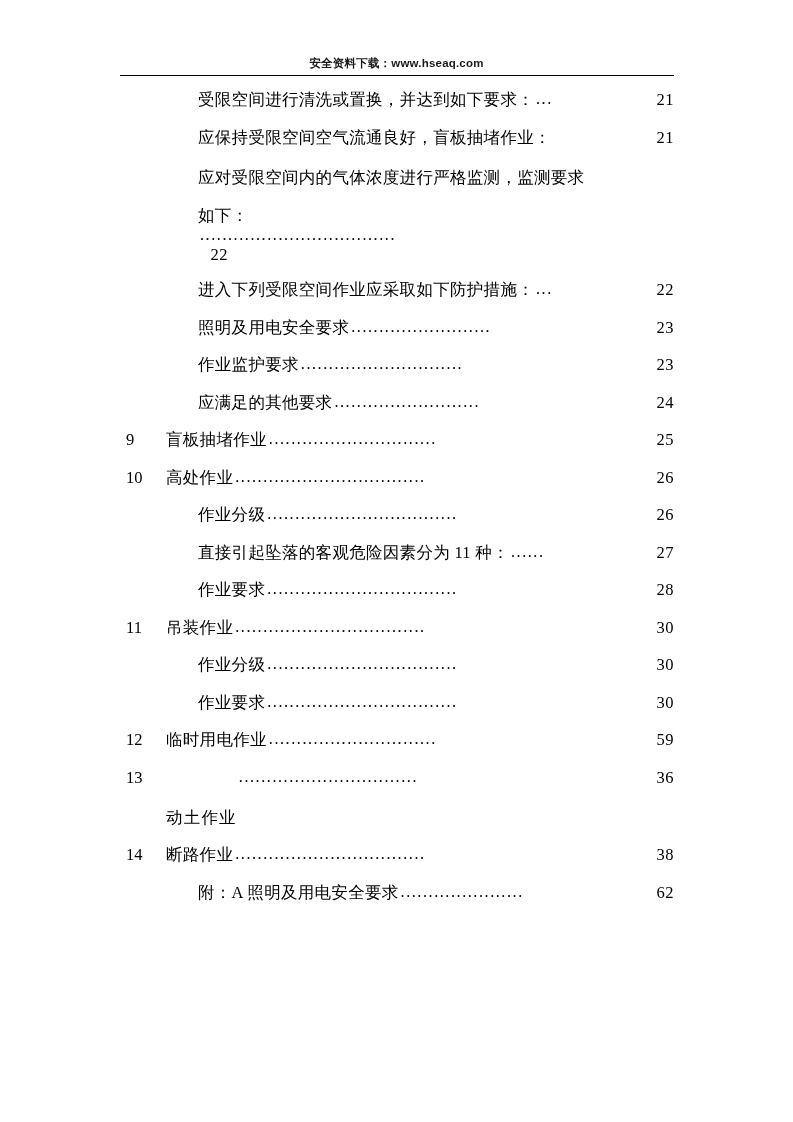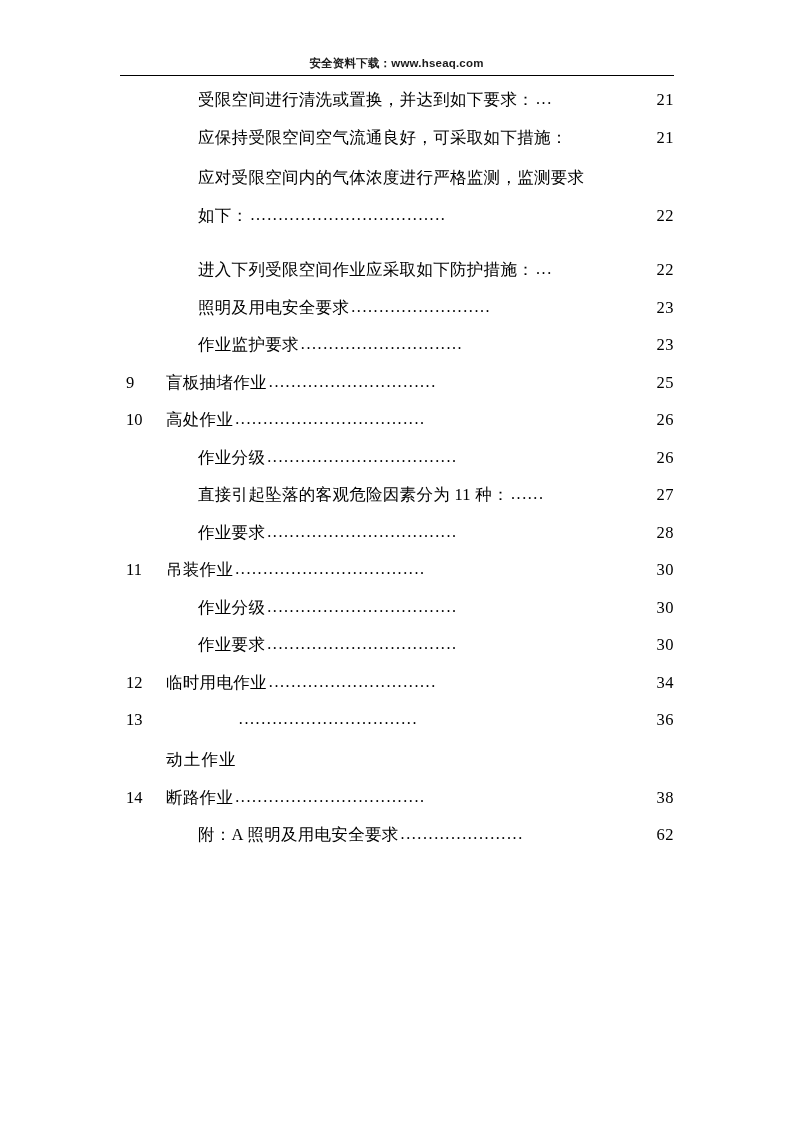--- a/index.html
+++ b/index.html
@@ -77,52 +77,53 @@
   .pageno {
     flex: 0 0 auto;
     width: 30px;
     text-align: right;
     letter-spacing: 0.5px;
   }
   .two-line {
     display: block;
     padding-left: 78px;
     font-size: 16.5px;
-    margin-bottom: 35px;
+    margin-bottom: 17px;
   }
   .two-line .line1 {
     display: block;
     letter-spacing: 0.3px;
     margin-bottom: 16px;
   }
   .two-line .line2 {
     display: flex;
-    align-items: center;
+    align-items: flex-start;
     white-space: nowrap;
+    flex-direction: column;
   }
   .sp-wide { letter-spacing: 1.2px; margin-top: 40px; }
 </style>
 </head>
 <body>
 
 <div class="page">
 
   <div class="watermark">安全资料下载：www.hseaq.com</div>
   <div class="header-rule"></div>
 
   <div class="toc">
 
     <div class="toc-row indent-1">
       <span class="label">受限空间进行清洗或置换，并达到如下要求：</span>
       <span class="leader">...</span>
       <span class="pageno">21</span>
     </div>
 
     <div class="toc-row indent-1">
-      <span class="label">应保持受限空间空气流通良好，可采取如下措施：</span>
+      <span class="label">应保持受限空间空气流通良好，盲板抽堵作业：</span>
       <span class="leader"></span>
       <span class="pageno">21</span>
     </div>
 
     <div class="two-line">
       <span class="line1">应对受限空间内的气体浓度进行严格监测，监测要求</span>
       <span class="line2">
         <span class="label">如下：</span>
         <span class="leader">...................................</span>
         <span class="pageno">22</span>
@@ -140,20 +141,25 @@
       <span class="leader">.........................</span>
       <span class="pageno">23</span>
     </div>
 
     <div class="toc-row indent-1">
       <span class="label">作业监护要求</span>
       <span class="leader">.............................</span>
       <span class="pageno">23</span>
     </div>
 
+    <div class="toc-row indent-1">
+      <span class="label">应满足的其他要求</span>
+      <span class="leader">..........................</span>
+      <span class="pageno">24</span>
+    </div>
 
     <div class="toc-row indent-0">
       <span class="num">9</span>
       <span class="label">盲板抽堵作业</span>
       <span class="leader">..............................</span>
       <span class="pageno">25</span>
     </div>
 
     <div class="toc-row indent-0">
       <span class="num">10</span>
@@ -196,21 +202,21 @@
     <div class="toc-row indent-1">
       <span class="label">作业要求</span>
       <span class="leader">..................................</span>
       <span class="pageno">30</span>
     </div>
 
     <div class="toc-row indent-0">
       <span class="num">12</span>
       <span class="label">临时用电作业</span>
       <span class="leader">..............................</span>
-      <span class="pageno">34</span>
+      <span class="pageno">59</span>
     </div>
 
     <div class="toc-row indent-0">
       <span class="num">13</span>
       <span class="label sp-wide">动土作业</span>
       <span class="leader">................................</span>
       <span class="pageno">36</span>
     </div>
 
     <div class="toc-row indent-0">

